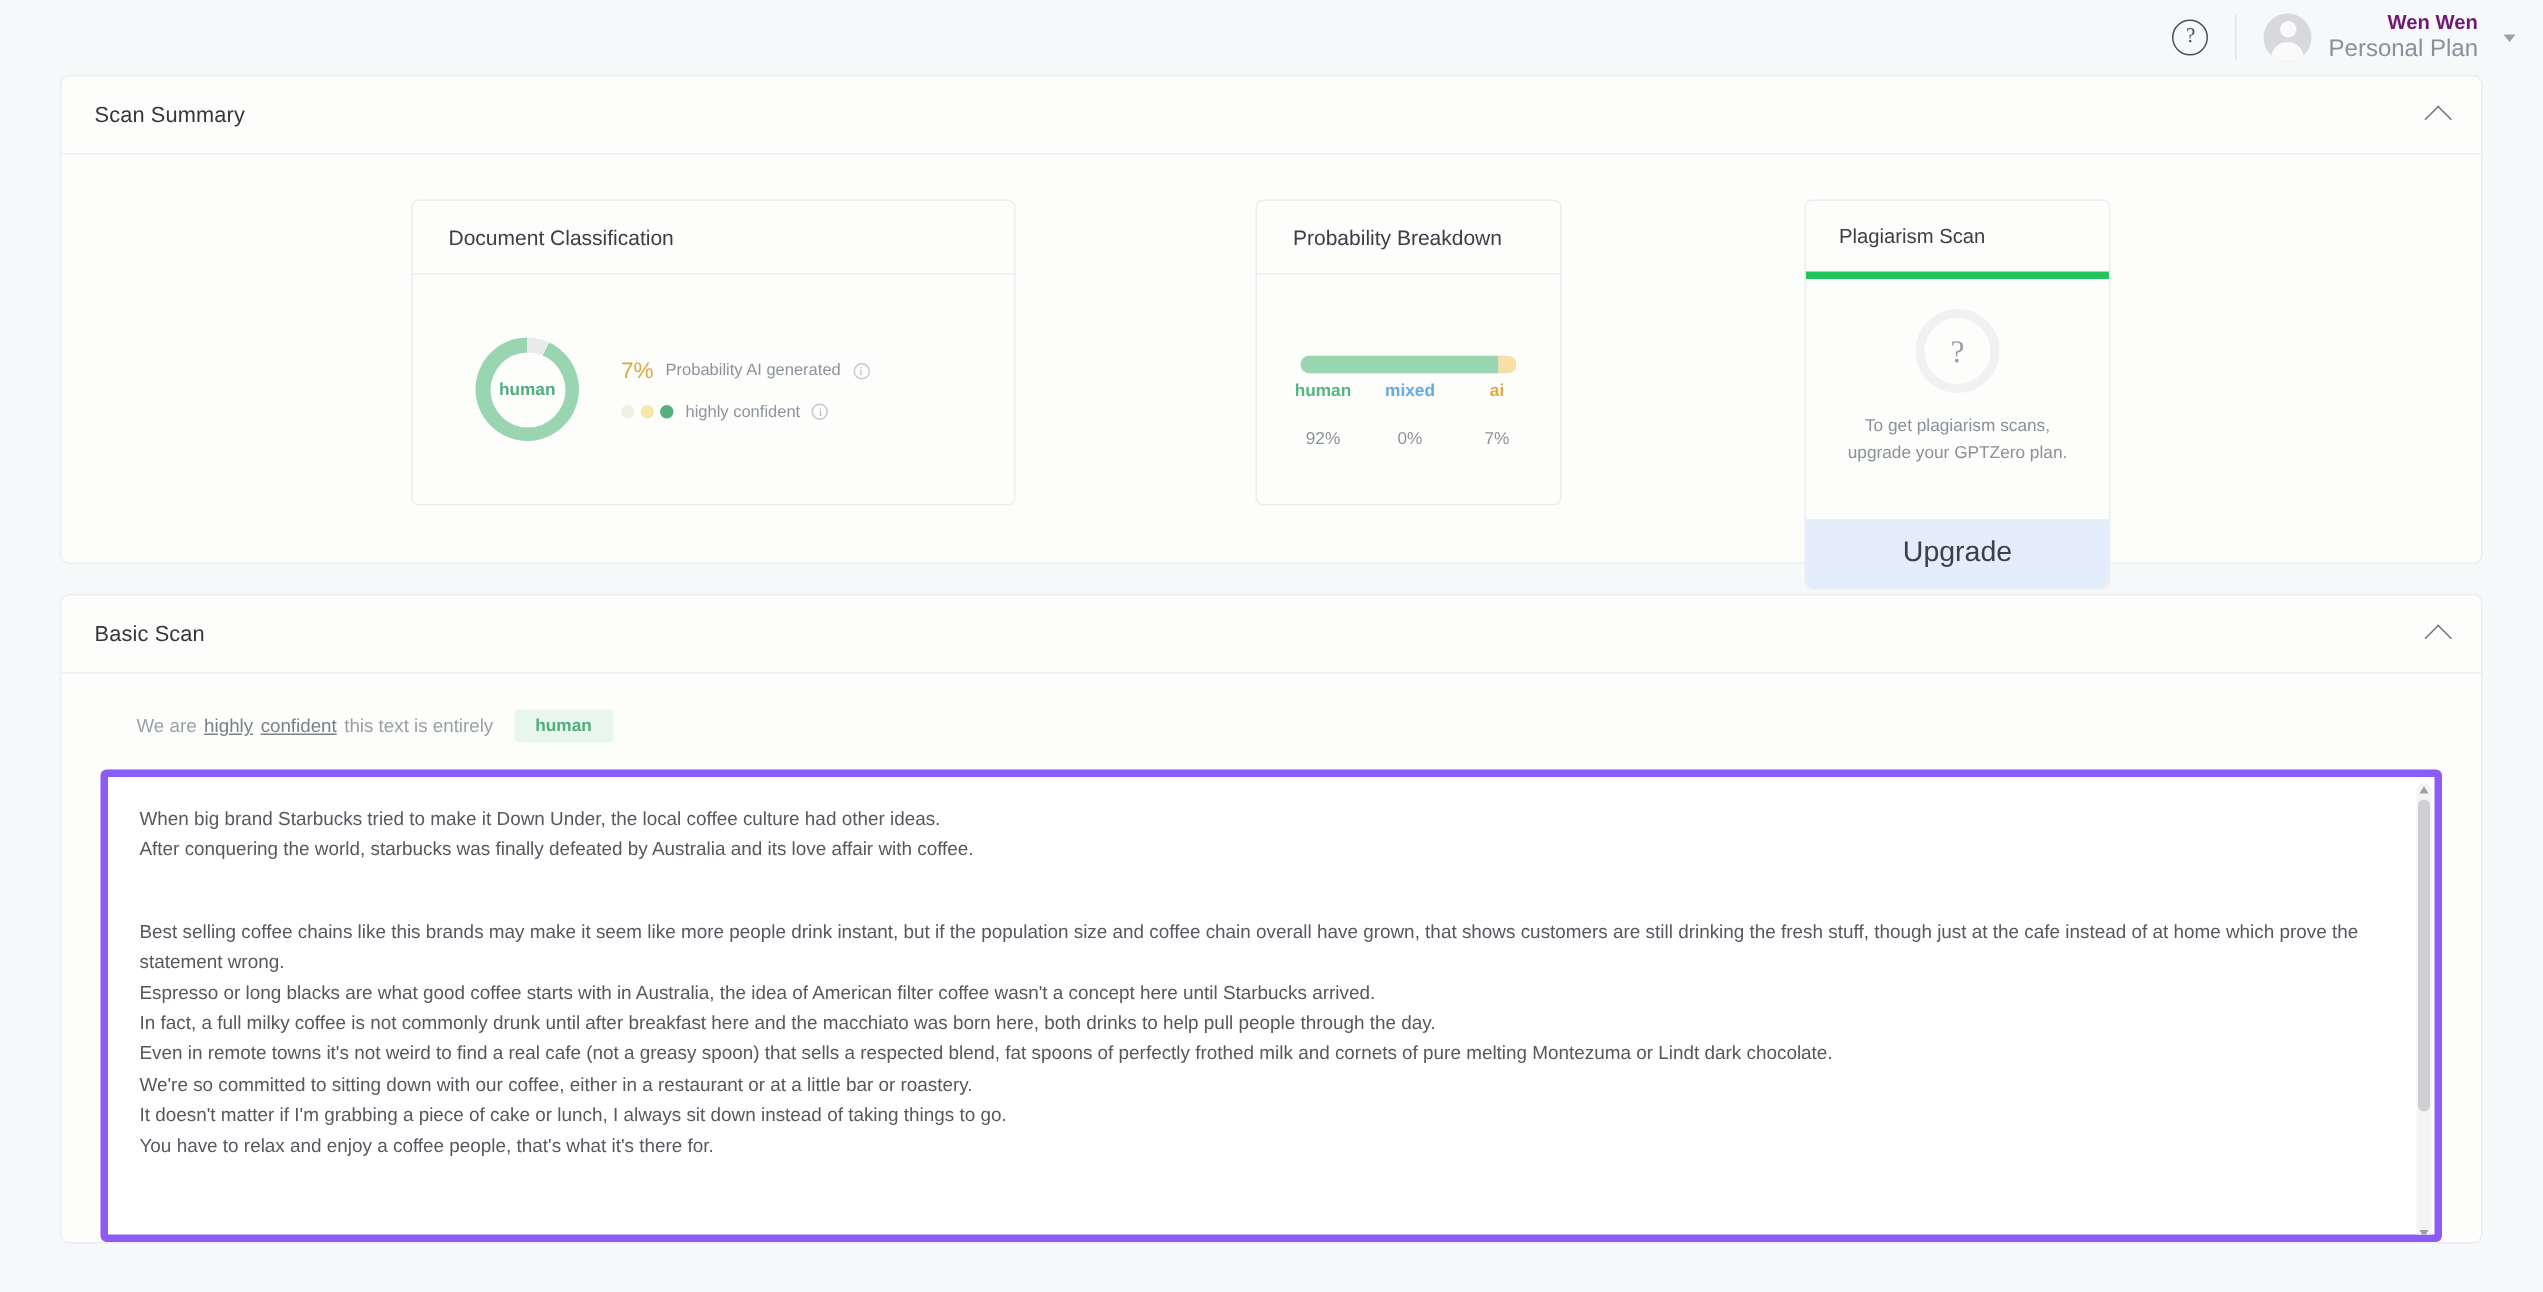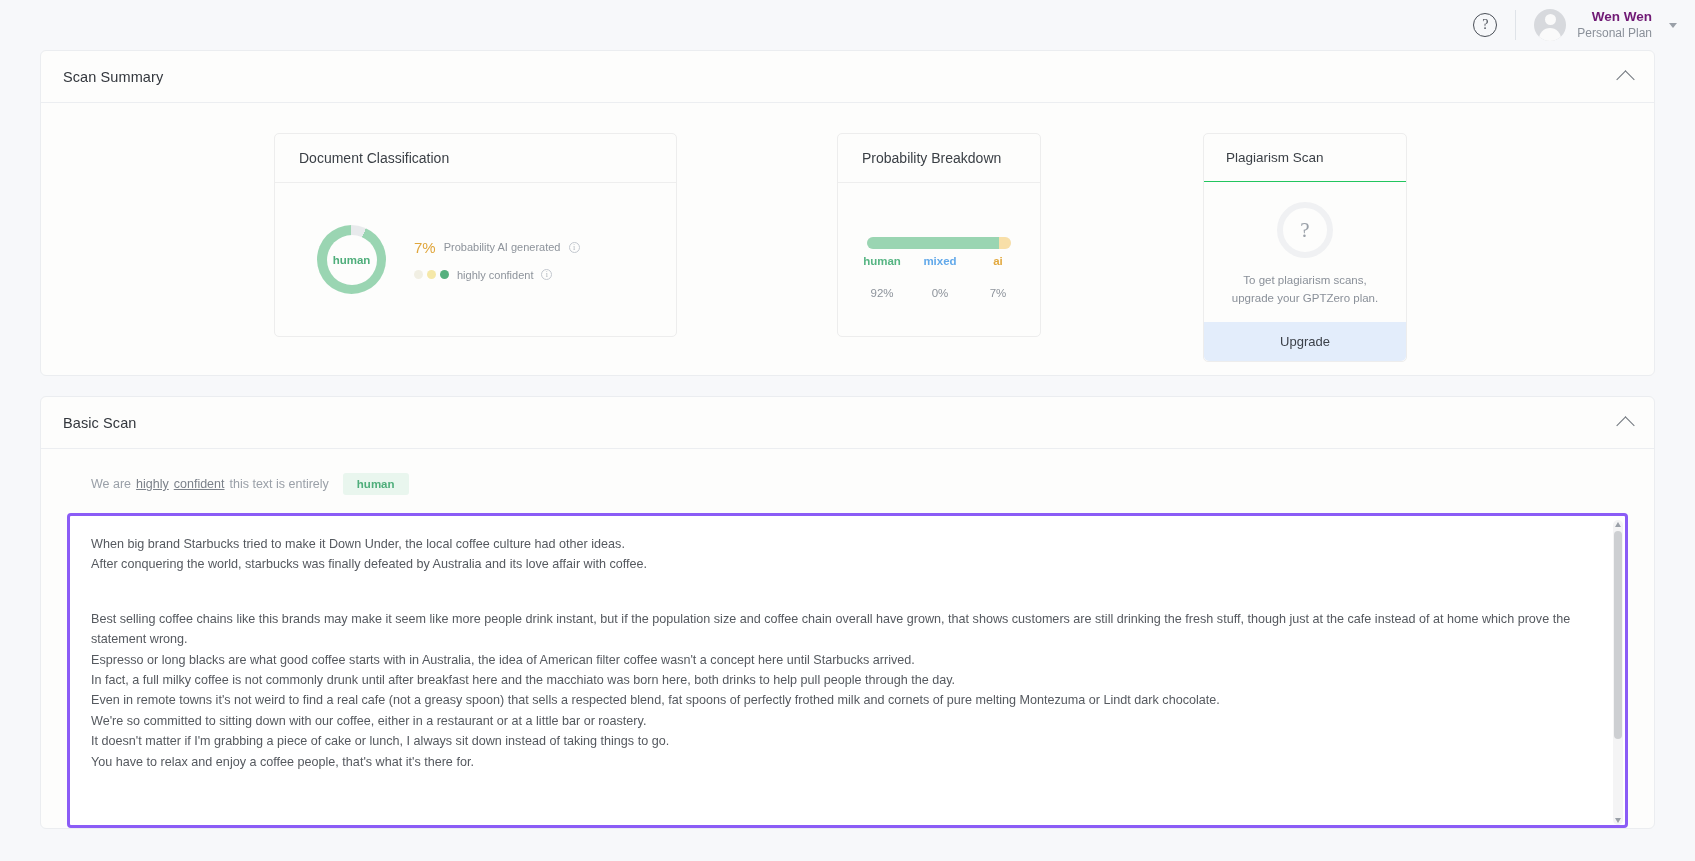--- a/index.html
+++ b/index.html
@@ -42,21 +42,21 @@
     width: 11px; height: 11px; border-radius: 50%;
     background: #fafafa; left: 10.5px; top: 5px;
   }
   .avatar::after {
     content: ""; position: absolute;
     width: 22px; height: 14px; border-radius: 11px 11px 0 0;
     background: #fafafa; left: 5px; top: 19px;
   }
   .user-text { line-height: 1.25; }
   .user-name { font-size: 13.5px; color: #701a75; font-weight: 600; text-align: right; }
-  .user-plan { font-size: 12px; color: #8a9099; }
+  .user-plan { font-size: 16px; color: #8a9099; }
   .caret-down {
     width: 0; height: 0;
     border-left: 4.5px solid transparent;
     border-right: 4.5px solid transparent;
     border-top: 5px solid #9aa0a8;
     margin-left: 6px;
   }
 
   
   .page { padding: 0 40px; }
@@ -165,57 +165,58 @@
   }
   .prob-col { text-align: center; width: 48px; }
   .prob-name { font-size: 11.5px; font-weight: 700; }
   .prob-name.human { color: #56b583; }
   .prob-name.mixed { color: #62a9ea; }
   .prob-name.ai { color: #e2a93f; }
   .prob-val { font-size: 11.5px; color: #8d939b; margin-top: 20px; }
 
   
   .plag-panel { width: 204px; margin-left: 162px; }
-  .plag-head { padding: 16px 22px; font-size: 13.5px; color: #3a3f45; border-bottom: 1px solid #22c55e; }
+  .plag-head { padding: 16px 22px; font-size: 13.5px; color: #3a3f45; border-bottom: 5px solid #22c55e; }
   .plag-body { padding: 20px 18px 14px; text-align: center; }
   .q-circle {
     width: 56px; height: 56px; margin: 0 auto 14px;
     border-radius: 50%;
     border: 6px solid #f0f1f3;
     display: flex; align-items: center; justify-content: center;
     color: #9aa0a8; font-size: 21px;
     font-family: "Liberation Serif", serif;
   }
   .plag-text { font-size: 11.5px; color: #8a9099; line-height: 1.55; }
   .upgrade-btn {
     background: #e3edfb;
     color: #3c4149;
-    font-size: 13px;
+    font-size: 19px;
     text-align: center;
     padding: 12px 0;
     border-radius: 0 0 5px 5px;
     cursor: pointer;
+    margin-top: 20px;
   }
 
   
   .basic-body { padding: 24px 26px 0 26px; }
   .confidence-line {
     font-size: 12.5px; color: #9aa0a8;
     display: flex; align-items: center; gap: 5px;
     margin: 0 0 18px 24px;
   }
   .confidence-line u { text-decoration: underline; color: #7b8189; }
   .badge-human {
     background: #e9f6ee; color: #4fae7b;
     font-size: 11.5px; font-weight: 700;
     padding: 5px 14px; border-radius: 3px;
     margin-left: 9px;
   }
   .text-box {
-    border: 3px solid #8b5cf6;
+    border: 5px solid #8b5cf6;
     border-radius: 4px;
     background: #fff;
     height: 315px;
     position: relative;
     overflow: hidden;
   }
   .text-inner {
     padding: 18px 30px 0 21px;
     font-size: 12.6px;
     color: #55595f;

